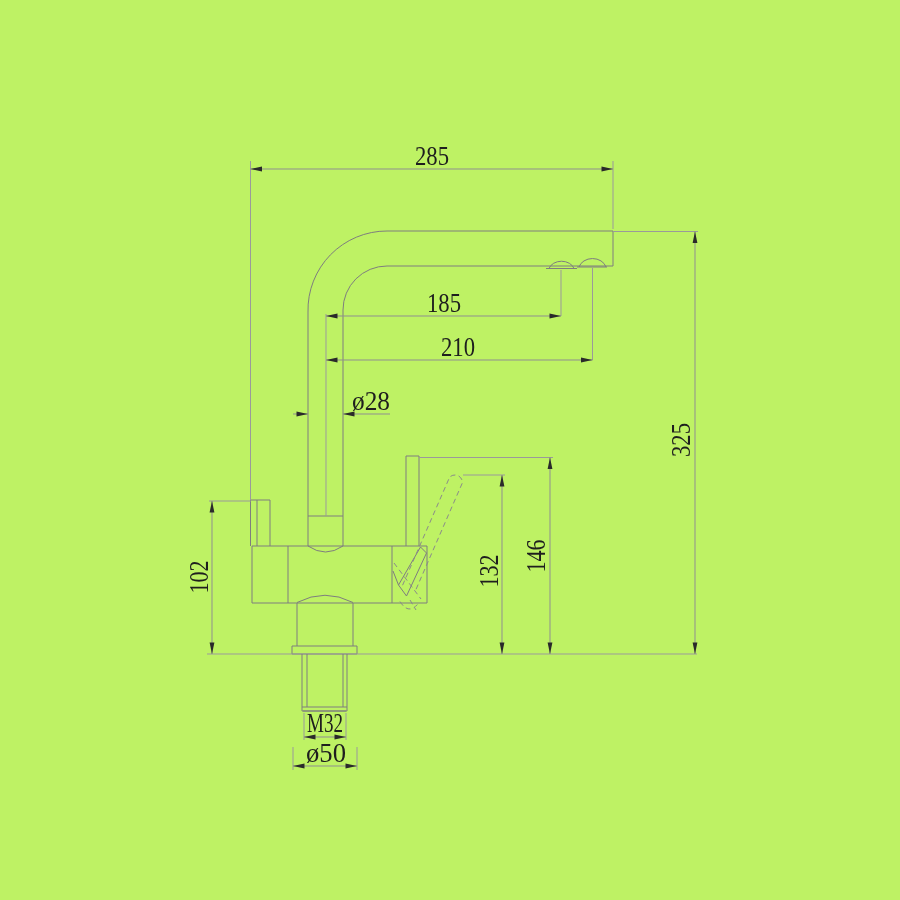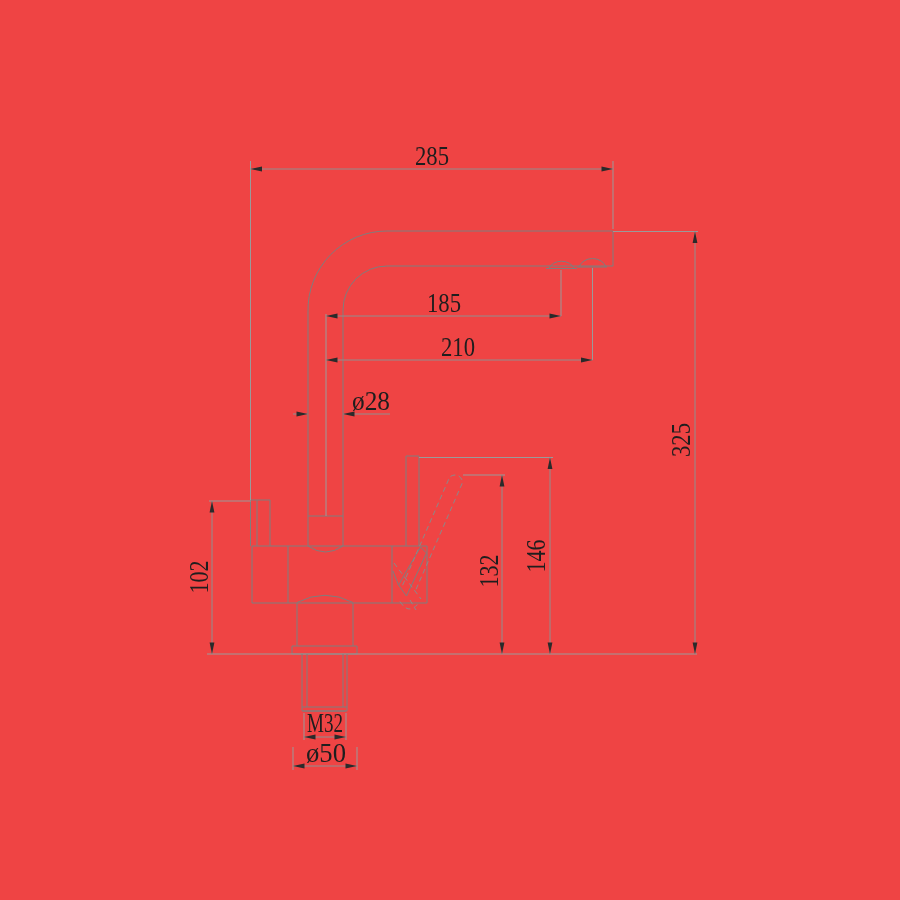--- a/index.html
+++ b/index.html
@@ -4,21 +4,21 @@
 <style>
   html, body {
     margin: 0;
     padding: 0;
     background: #ffffff;
   }
   .page {
     position: relative;
     width: 900px;
     height: 900px;
-    background: #ef4444;
+    background: #bef264;
     overflow: hidden;
   }
   svg { display: block; }
   
   .ol   { stroke: #7e7e7e; stroke-width: 1; fill: none; }
   .ol-lt{ stroke: #9b9b9b; stroke-width: 1; fill: none; }
   .dash { stroke: #8a8a8a; stroke-width: 1; fill: none; stroke-dasharray: 5 3.5; }
   
   .dim  { stroke: #8f8f8f; stroke-width: 1; fill: none; }
   .ext  { stroke: #9a9a9a; stroke-width: 1; fill: none; }

